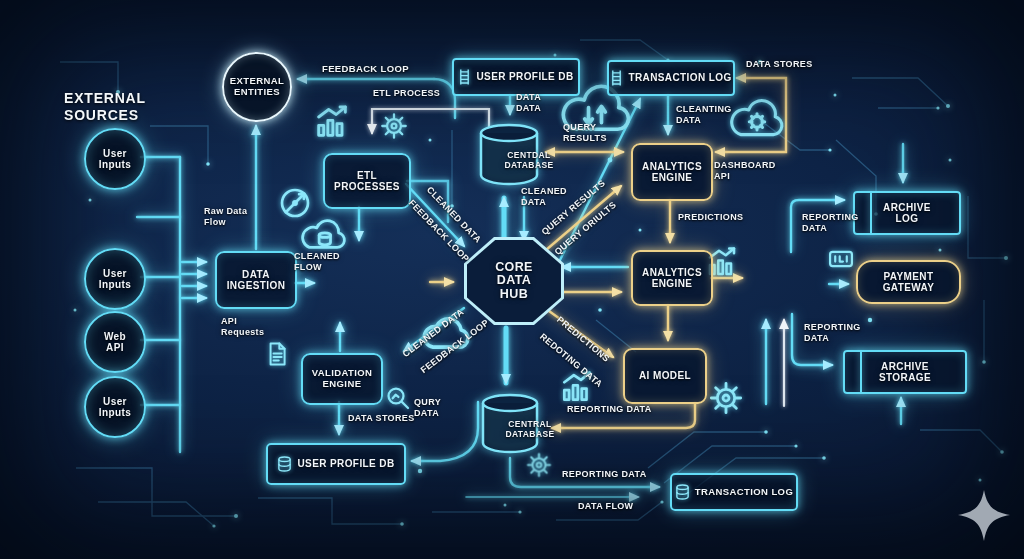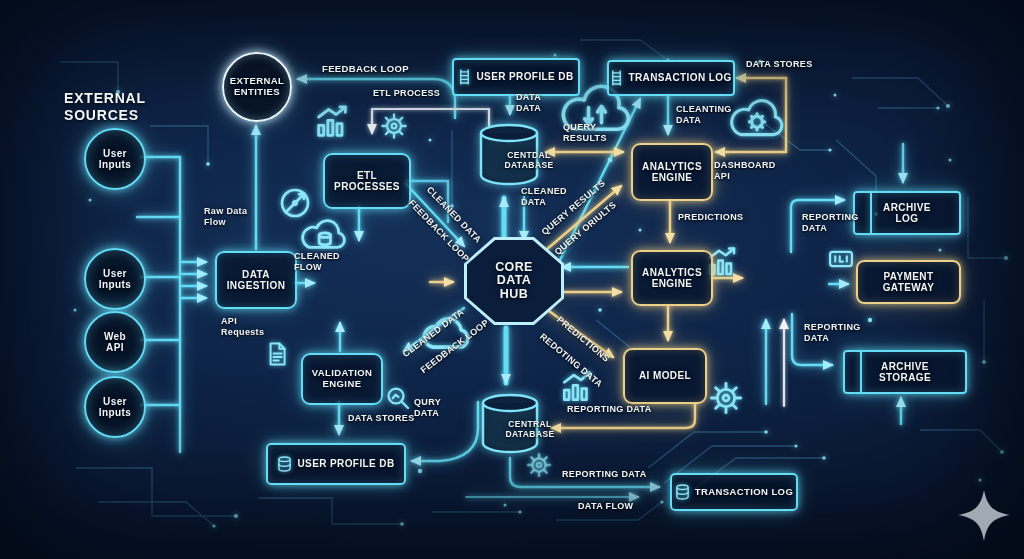--- a/index.html
+++ b/index.html
@@ -353,21 +353,21 @@
   <div class="node box gold" style="left:623px;top:348px;width:80px;height:52px">
       <span class="nl">AI MODEL</span>
     </div>
 
 
   <div class="node box" style="left:853px;top:191px;width:104px;height:40px;border-radius:4px">
       <div class="vline"></div>
       <span class="nl">ARCHIVE
 LOG</span>
     </div>
-  <div class="node box gold" style="left:856px;top:260px;width:101px;height:40px;border-radius:8px">
+  <div class="node box gold" style="left:856px;top:260px;width:101px;height:40px;border-radius:16px">
       <span class="nl">PAYMENT
 GATEWAY</span>
     </div>
   <div class="node box" style="left:843px;top:350px;width:120px;height:40px;border-radius:4px">
       <div class="vline"></div>
       <span class="nl">ARCHIVE
 STORAGE</span>
     </div>
 
   <div class="node box" style="left:266px;top:443px;width:136px;height:38px;border-radius:5px">

